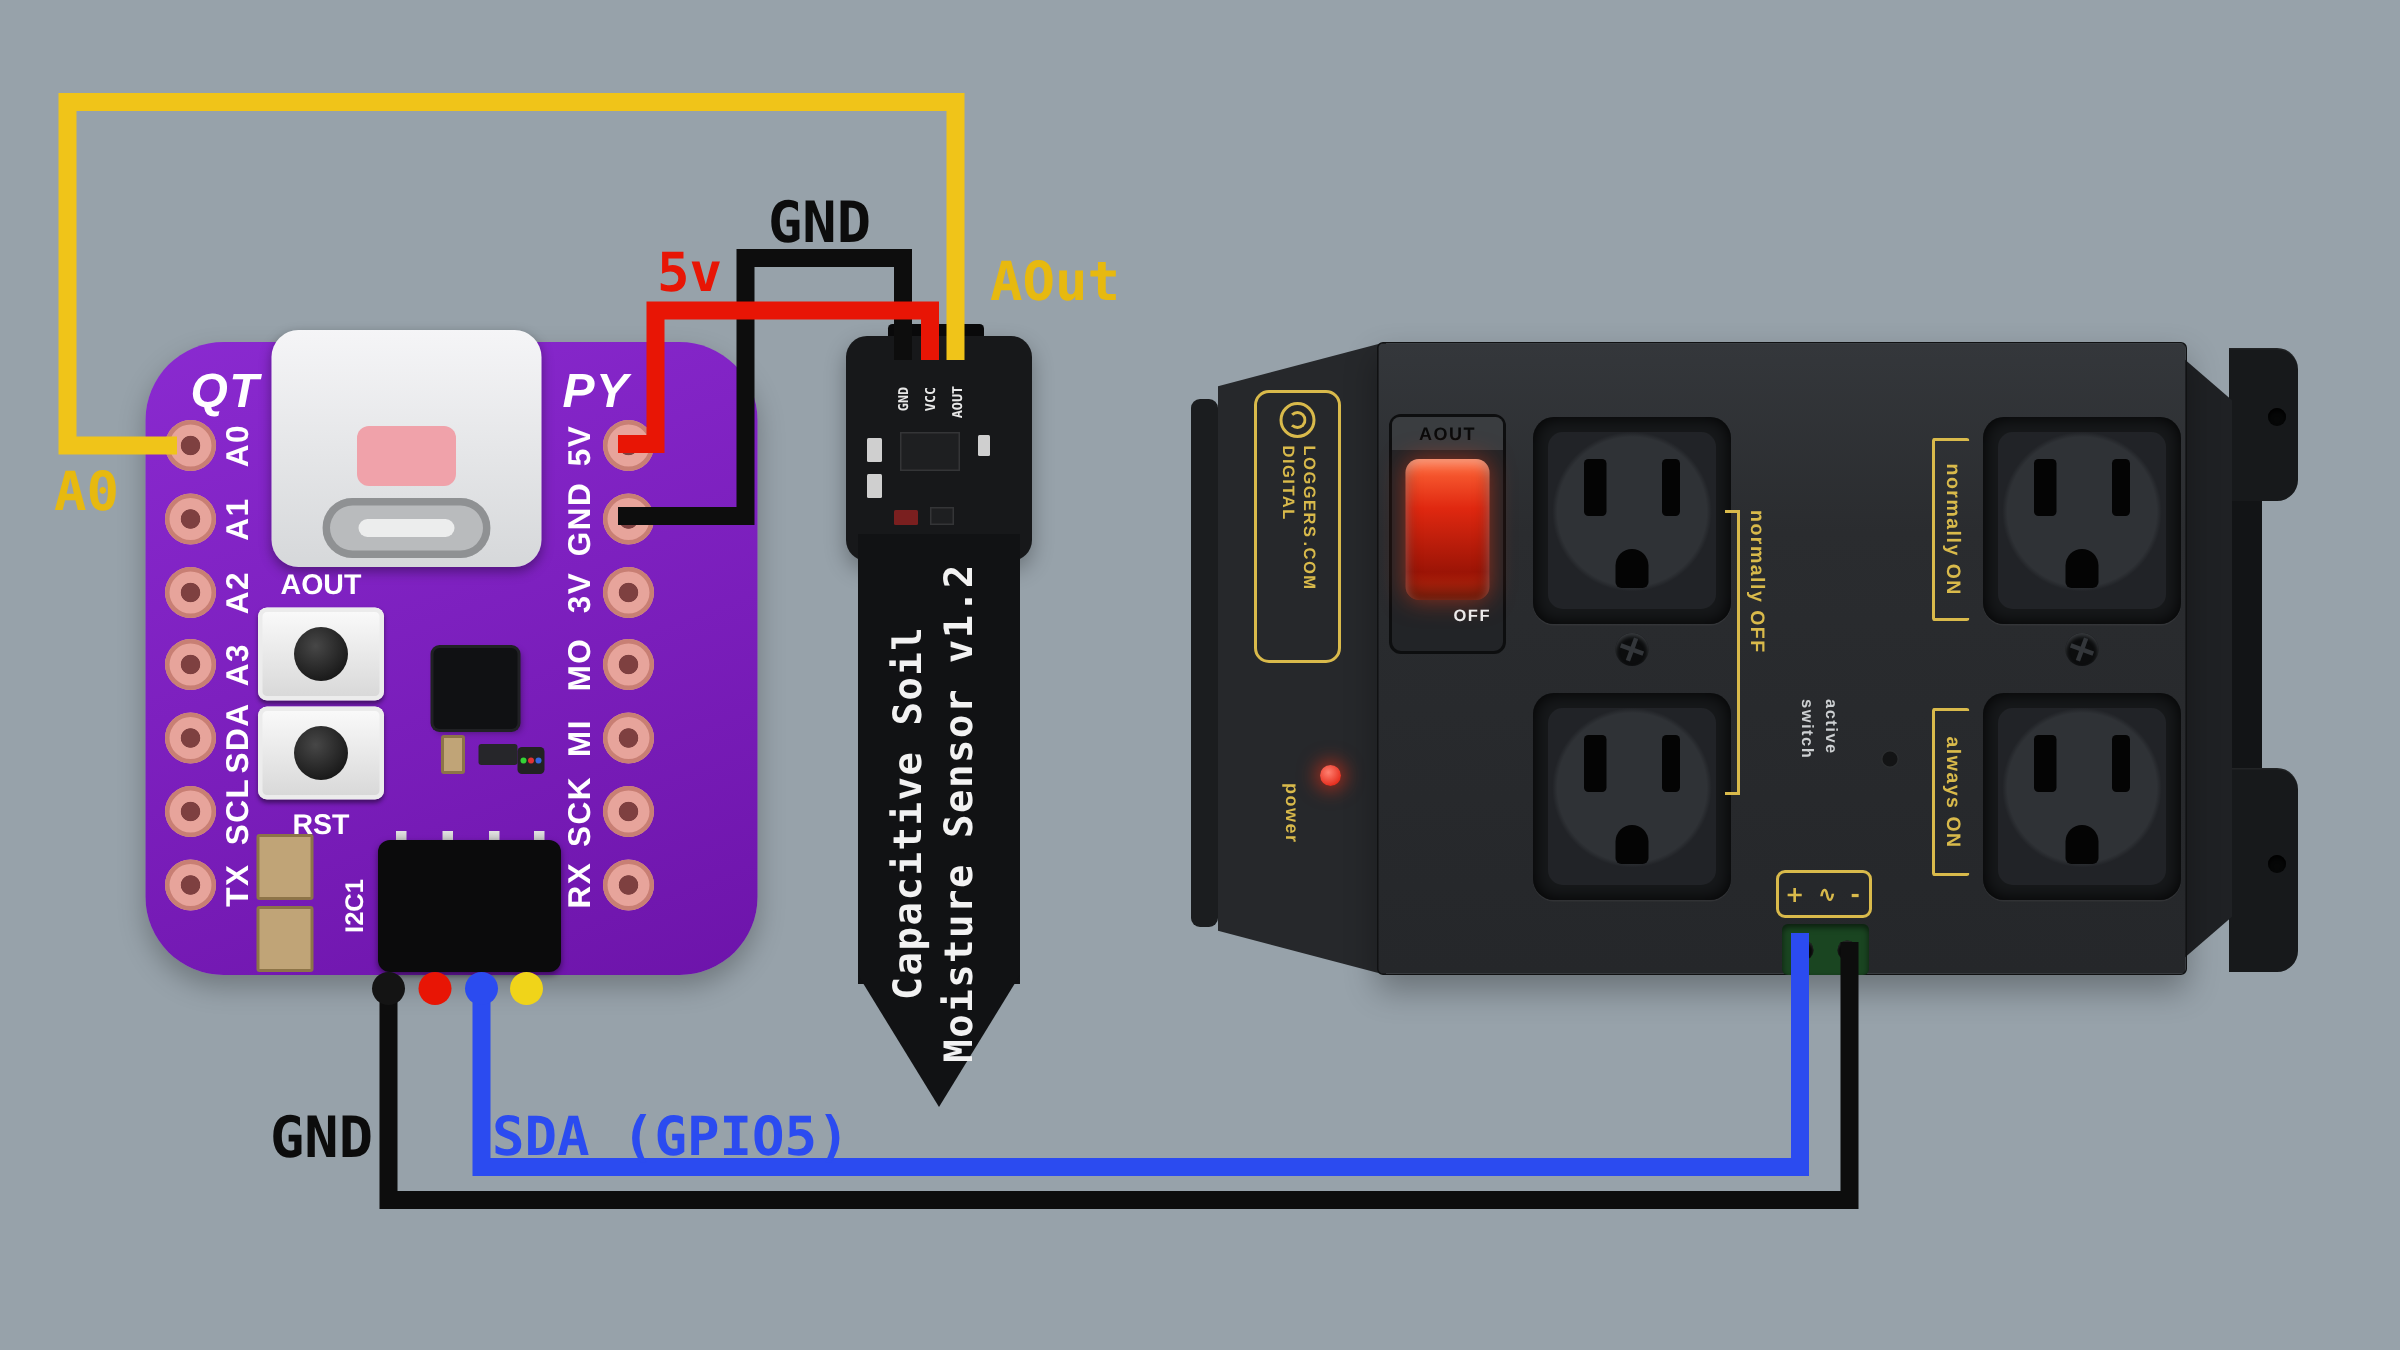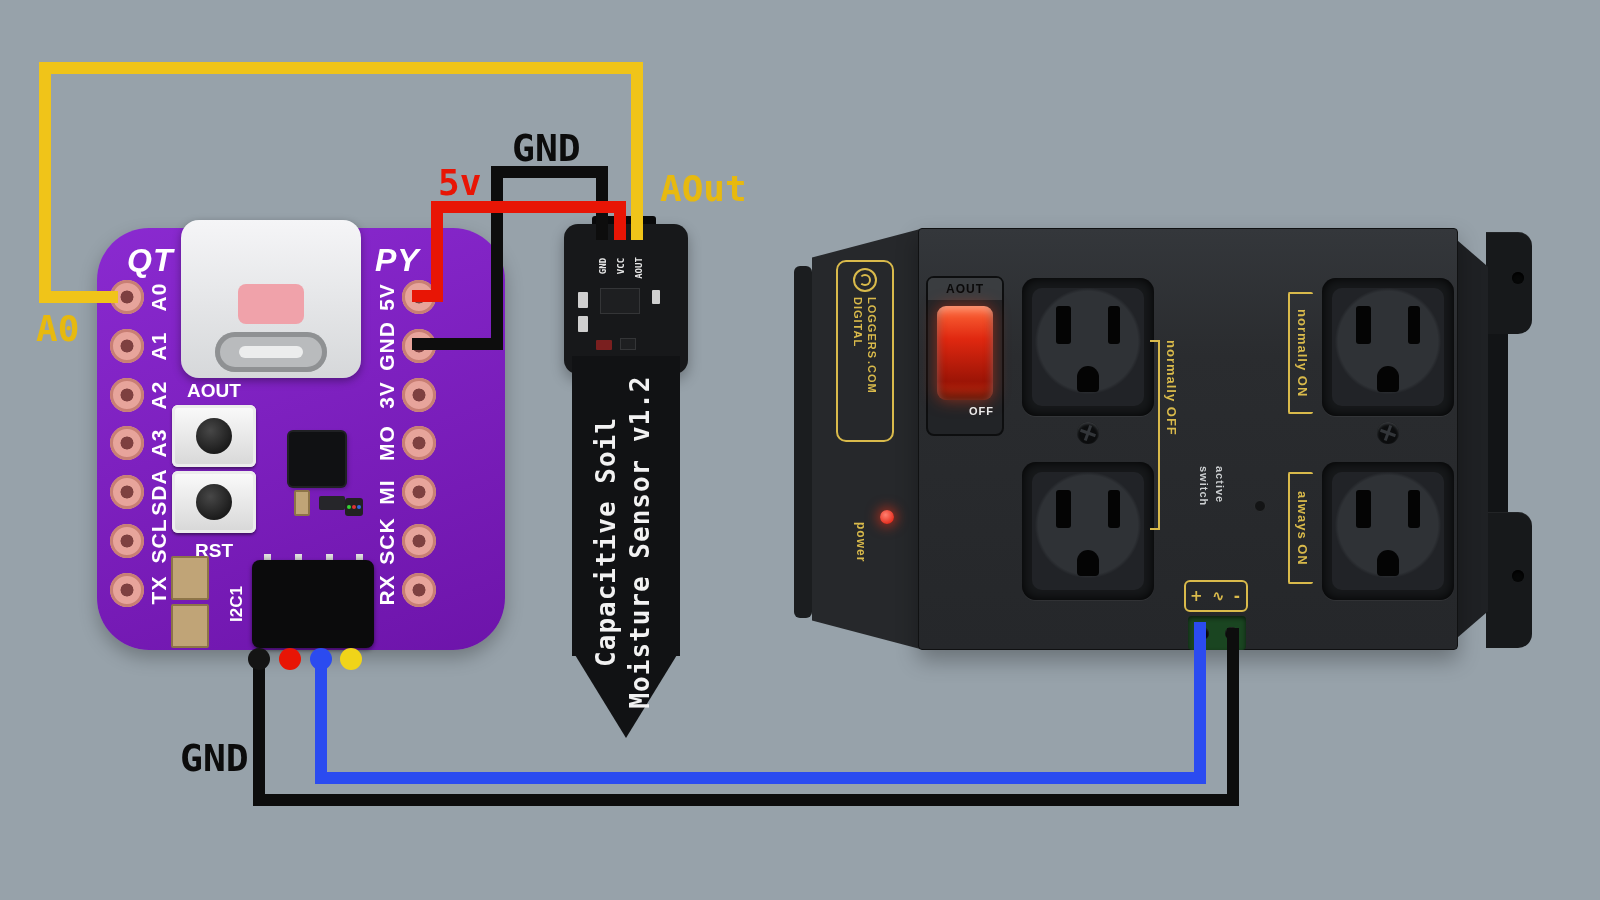--- a/index.html
+++ b/index.html
@@ -327,14 +327,15 @@
     <circle cx="290" cy="659" r="11" fill="#e81505"></circle>
     <circle cx="321" cy="659" r="11" fill="#2b4bf0"></circle>
     <circle cx="351" cy="659" r="11" fill="#f0d419"></circle>
   </svg>
 
   <span class="wlabel wl-black" style="left:512px;top:126px">GND</span>
   <span class="wlabel wl-red" style="left:438px;top:162px">5v</span>
   <span class="wlabel wl-yellow" style="left:660px;top:168px">AOut</span>
   <span class="wlabel wl-yellow" style="left:36px;top:308px">A0</span>
   <span class="wlabel wl-black" style="left:180px;top:736px">GND</span>
+  <span class="wlabel wl-blue" style="left:328px;top:738px">SDA (GPIO5)</span>
 
 </div>
 
 </body></html>

